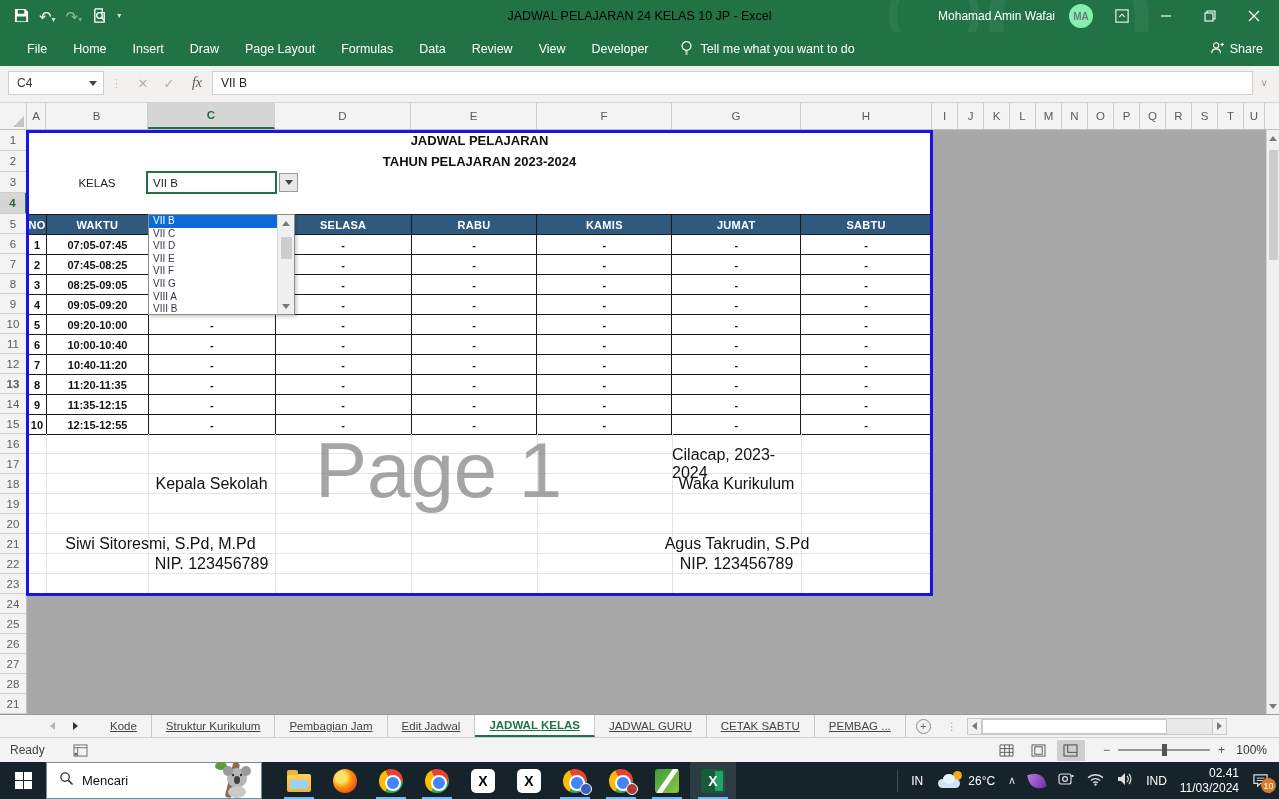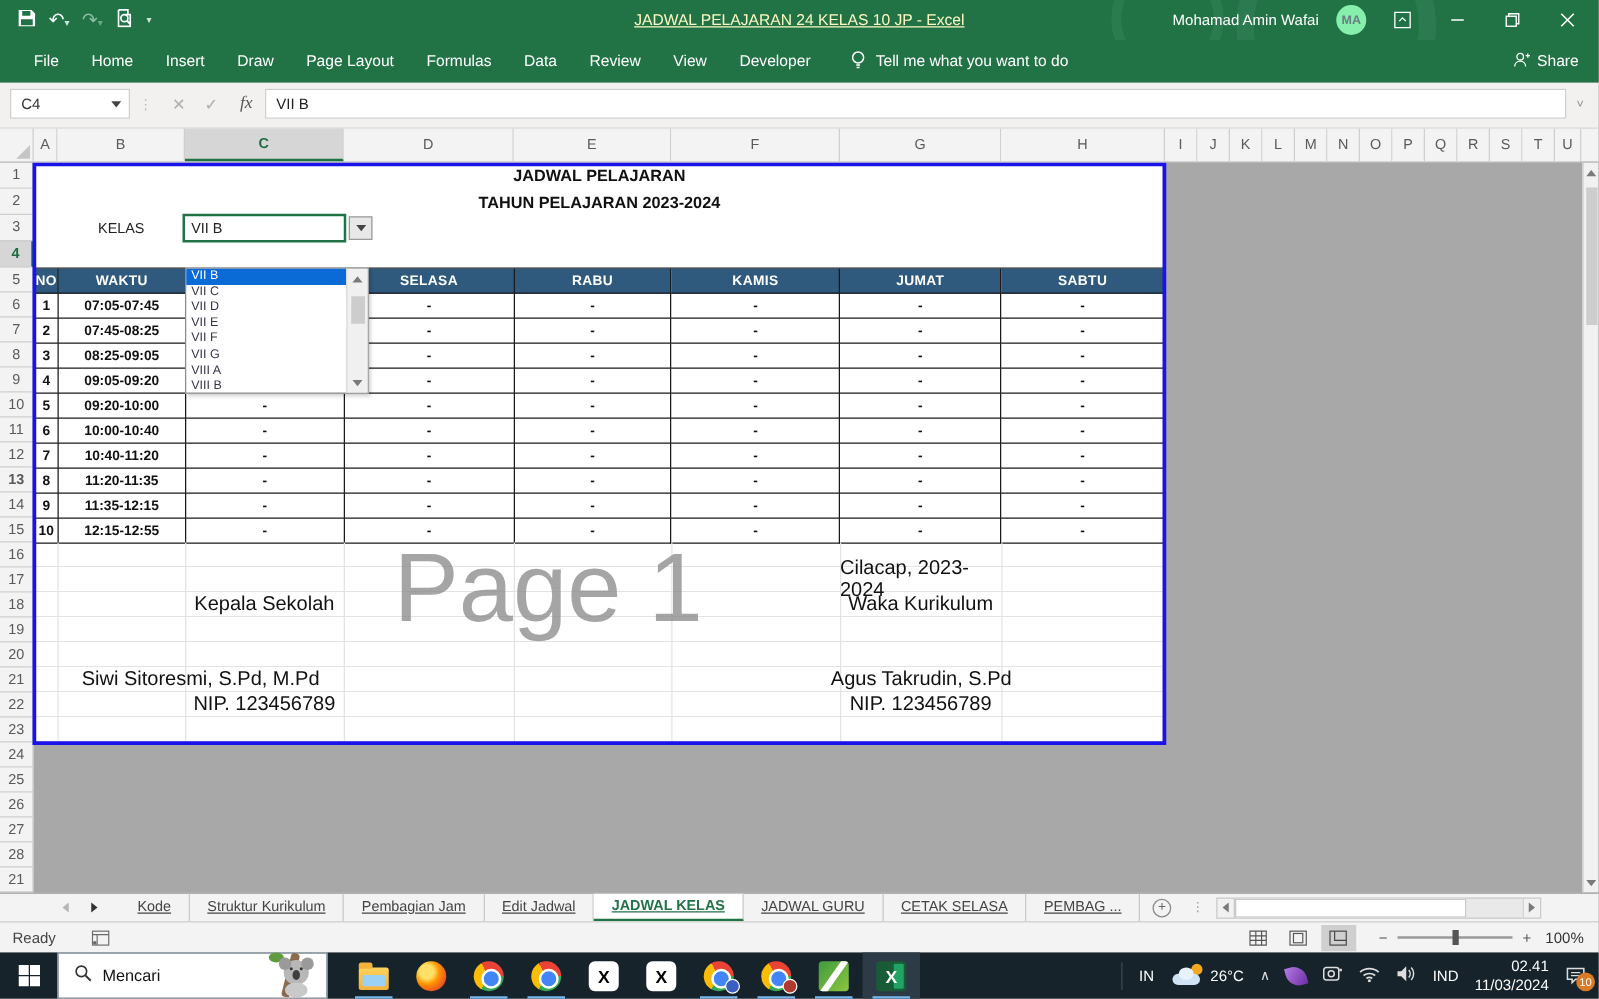--- a/index.html
+++ b/index.html
@@ -9,21 +9,21 @@
 
   
   .titlebar { position:relative; height:32px; background:#217346; display:flex; align-items:center; color:#fff; flex:0 0 32px; overflow:hidden; }
   .deco-circle { position:absolute; border:14px solid rgba(255,255,255,.05); border-radius:50%; pointer-events:none; }
   .dc1 { width:160px; height:160px; right:130px; top:-60px; }
   .dc2 { width:90px; height:90px; right:300px; top:-30px; border-width:8px; }
   .qat { display:flex; align-items:center; gap:10px; padding-left:14px; z-index:2; }
   .qat .ic { font-size:15px; line-height:1; color:#fff; }
   .qat .dim { color:#8fbfa6; }
   .qat .mini { font-size:8px; color:#cfe3d8; }
-  .title-text { position:absolute; left:0; right:0; text-align:center; font-size:12.5px; color:#fef9c3; z-index:1;text-decoration:underline; }
+  .title-text { position:absolute; left:0; right:0; text-align:center; font-size:12.5px; color:#000000; z-index:1; }
   .tb-right { margin-left:auto; display:flex; align-items:center; gap:14px; padding-right:10px; z-index:2; }
   .user-name { font-size:12px; }
   .avatar { width:24px; height:24px; border-radius:50%; background:#86efac; color:#6b7a84; font-size:10px; font-weight:bold; display:flex; align-items:center; justify-content:center; }
   .winbtn { width:30px; height:24px; display:flex; align-items:center; justify-content:center; }
   .winbtn svg { display:block; }
 
   
   .ribbon { height:34px; background:#217346; display:flex; align-items:center; color:#fff; flex:0 0 34px; position:relative; overflow:hidden; }
   .rtabs { display:flex; align-items:center; padding-left:14px; gap:0; }
   .rtab { font-size:12.5px; padding:0 13px; height:34px; display:flex; align-items:center; }
@@ -516,21 +516,21 @@
       <span class="tri tri-left" style="border-right-color:#b5b5b5"></span>
       <span class="tri tri-right" style="border-left-color:#333"></span>
     </div>
     <div class="sheet-tabs" id="sheet-tabs">
         <div class="stab">Kode</div>
         <div class="stab">Struktur Kurikulum</div>
         <div class="stab">Pembagian Jam</div>
         <div class="stab">Edit Jadwal</div>
         <div class="stab active">JADWAL KELAS</div>
         <div class="stab">JADWAL GURU</div>
-        <div class="stab">CETAK SELASA</div>
+        <div class="stab">CETAK SABTU</div>
         <div class="stab">PEMBAG ...</div>
       </div>
     <div class="newsheet">
         <span class="circ">+</span>
       </div>
     <div class="tb-dots">⋮</div>
     <div class="hscroll">
       <div class="hs-box">
           <span class="tri tri-left"></span>
         </div>

